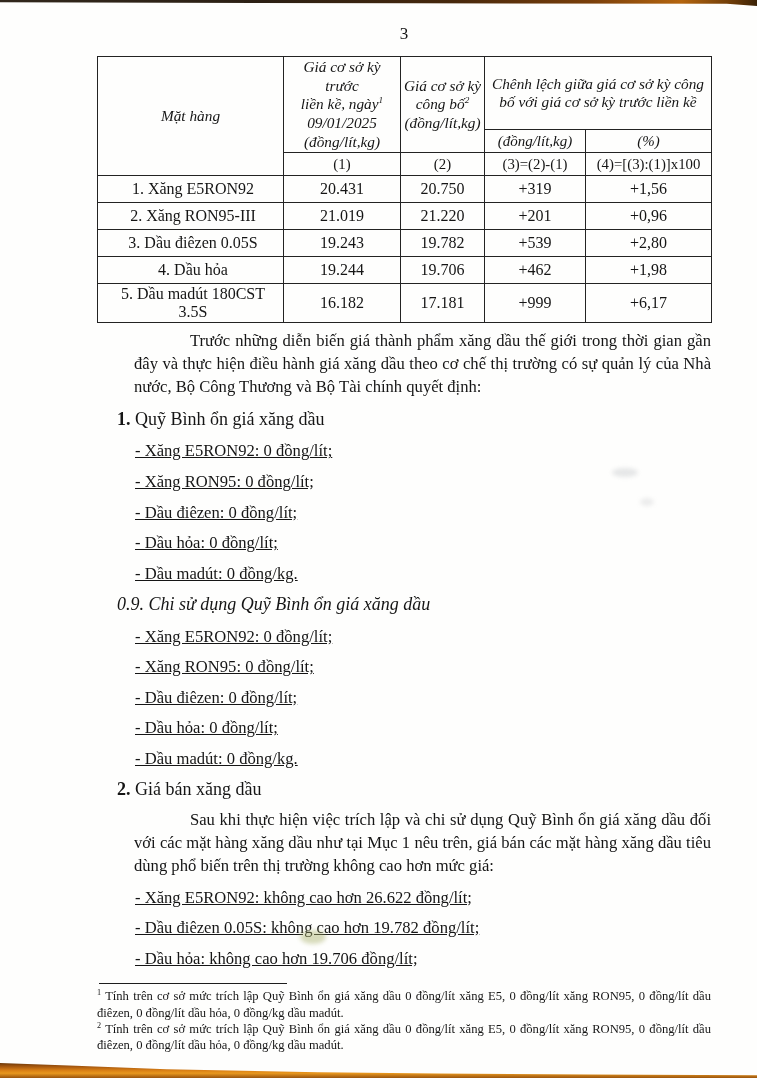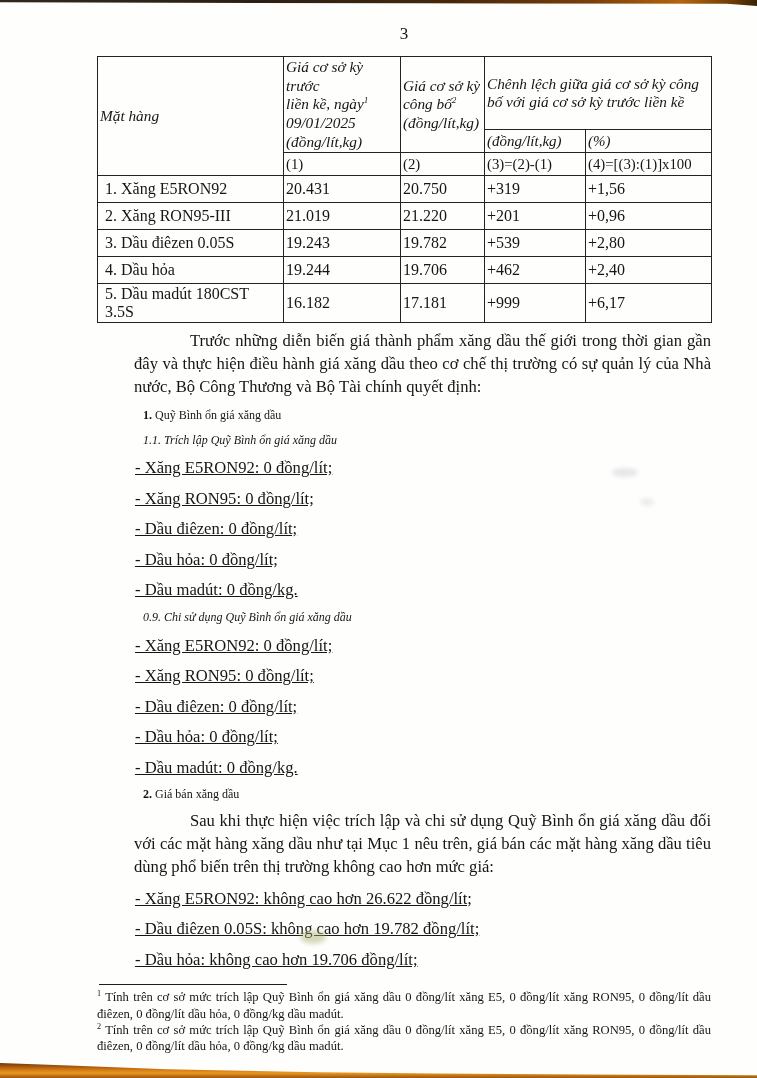--- a/index.html
+++ b/index.html
@@ -58,21 +58,21 @@
 
   
   table.price-table {
     border-collapse: collapse;
     width: 614px;
     margin-top: 10px;
     table-layout: fixed;
   }
   table.price-table td {
     border: 1.6px solid #232323;
-    text-align: left;
+    text-align: center;
     vertical-align: middle;
     padding: 1px 2px;
     overflow: hidden;
   }
   .hdr {
     font-style: italic;
     font-size: 15.3px;
     line-height: 1.22;
   }
   .hdr-tall { height: 76px; margin-top: 19px; }
@@ -84,22 +84,22 @@
 
   
   .para {
     font-size: 16.6px;
     line-height: 1.38;
     text-align: justify;
     margin: 7px 0 0 0;
   }
   .indent { text-indent: 56px; margin-left: 37px; }
   .hline {
-    font-size: 12px;
-    margin: 9px 0 0 46px;
+    font-size: 18px;
+    margin: 9px 0 0 20px;
     line-height: 1.3;
   }
   .hline .num { font-weight: bold; }
   .hline-italic { font-style: italic; }
   .item {
     font-size: 16.6px;
     margin: 9px 0 0 38px;
     line-height: 1.3;
     text-decoration: underline;
   }
@@ -185,37 +185,36 @@
           <td>19.243</td>
           <td>19.782</td>
           <td>+539</td>
           <td>+2,80</td>
         </tr>
         <tr class="row-data">
           <td class="cell-product">4. Dầu hỏa</td>
           <td>19.244</td>
           <td>19.706</td>
           <td>+462</td>
-          <td>+2,40</td>
+          <td>+1,98</td>
         </tr>
         <tr class="row-data">
           <td class="cell-product">5. Dầu madút 180CST 3.5S</td>
           <td>16.182</td>
           <td>17.181</td>
           <td>+999</td>
           <td>+6,17</td>
         </tr>
       </tbody>
     </table>
 
     <p class="para indent">Trước những diễn biến giá thành phẩm xăng dầu thế giới trong thời gian gần đây và thực hiện điều hành giá xăng dầu theo cơ chế thị trường có sự quản lý của Nhà nước, Bộ Công Thương và Bộ Tài chính quyết định:</p>
 
     <div class="hline"><span class="num">1.</span><span> Quỹ Bình ổn giá xăng dầu</span></div>
 
-    <div class="hline hline-italic">1.1. Trích lập Quỹ Bình ổn giá xăng dầu</div>
     <div class="item">- Xăng E5RON92: 0 đồng/lít;</div>
     <div class="item">- Xăng RON95: 0 đồng/lít;</div>
     <div class="item">- Dầu điêzen: 0 đồng/lít;</div>
     <div class="item">- Dầu hỏa: 0 đồng/lít;</div>
     <div class="item">- Dầu madút: 0 đồng/kg.</div>
 
     <div class="hline hline-italic">0.9. Chi sử dụng Quỹ Bình ổn giá xăng dầu</div>
     <div class="item">- Xăng E5RON92: 0 đồng/lít;</div>
     <div class="item">- Xăng RON95: 0 đồng/lít;</div>
     <div class="item">- Dầu điêzen: 0 đồng/lít;</div>

